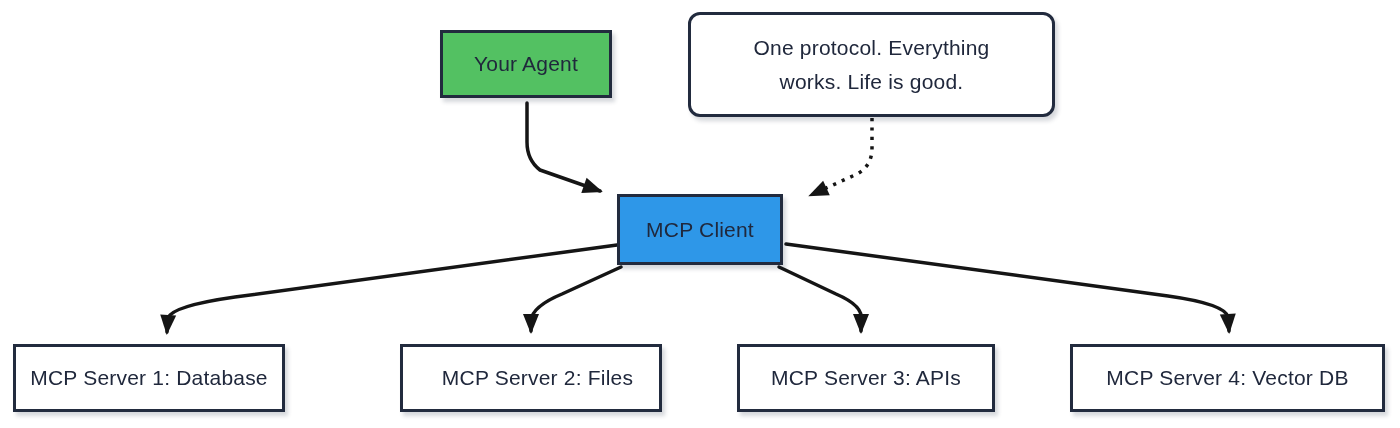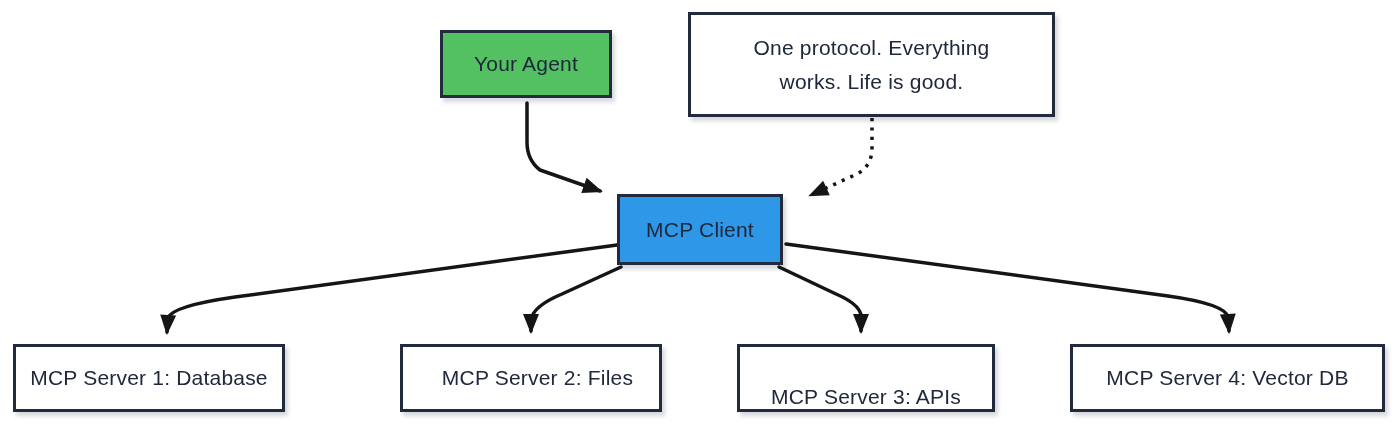--- a/index.html
+++ b/index.html
@@ -35,26 +35,26 @@
     display: flex;
     align-items: center;
     justify-content: center;
     text-align: center;
     font-size: 21px;
     font-weight: 500;
     letter-spacing: 0.2px;
     box-shadow: 3px 4px 4px rgba(30, 40, 60, 0.18);
   }
   .n-agent  { left: 440px;  top: 30px;  width: 172px; height: 68px;  background: #53c162; }
-  .n-note   { left: 688px;  top: 12px;  width: 367px; height: 105px; }
+  .n-note   { left: 688px;  top: 12px;  width: 367px; height: 105px; border-radius: 12px; }
   .n-note .note-text { max-width: 285px; line-height: 34px; }
   .n-client { left: 617px;  top: 194px; width: 166px; height: 71px;  background: #2e97e8; align-items: center; }
   .n-s1     { left: 13px;   top: 344px; width: 272px; height: 68px; }
   .n-s2     { left: 400px;  top: 344px; width: 262px; height: 68px; padding-left: 13px; }
-  .n-s3     { left: 737px;  top: 344px; width: 258px; height: 68px; align-items: flex-end; }
+  .n-s3     { left: 737px;  top: 344px; width: 258px; height: 68px; }
   .n-s4     { left: 1070px; top: 344px; width: 315px; height: 68px; }
 </style>
 </head>
 <body>
 
 <div class="canvas">
 
   <svg class="edges" viewBox="0 0 1400 428" xmlns="http://www.w3.org/2000/svg">
     <defs>
       <marker id="arrow" viewBox="0 0 24 20" markerWidth="24" markerHeight="20" refX="19" refY="10" orient="auto" markerUnits="userSpaceOnUse">

